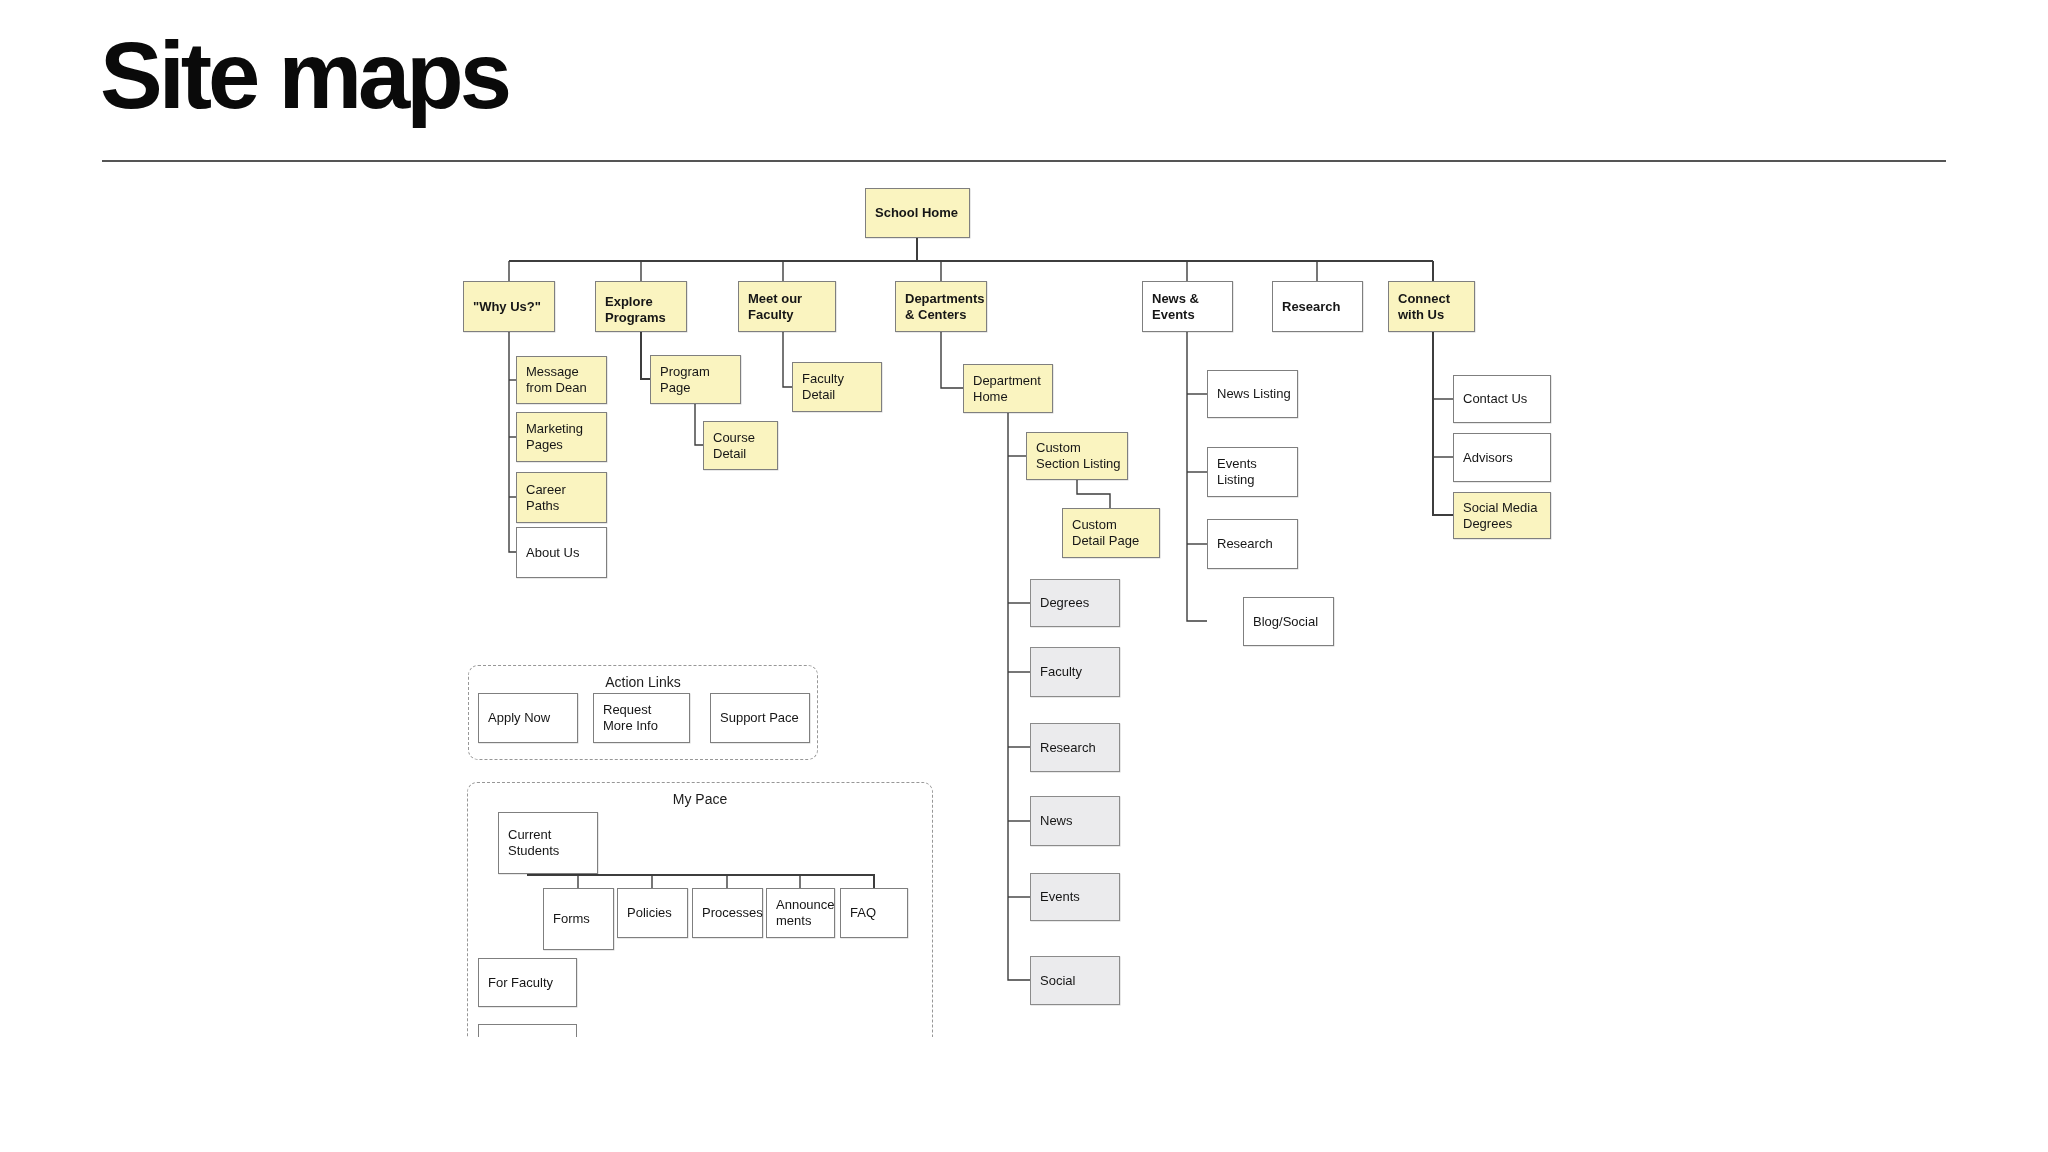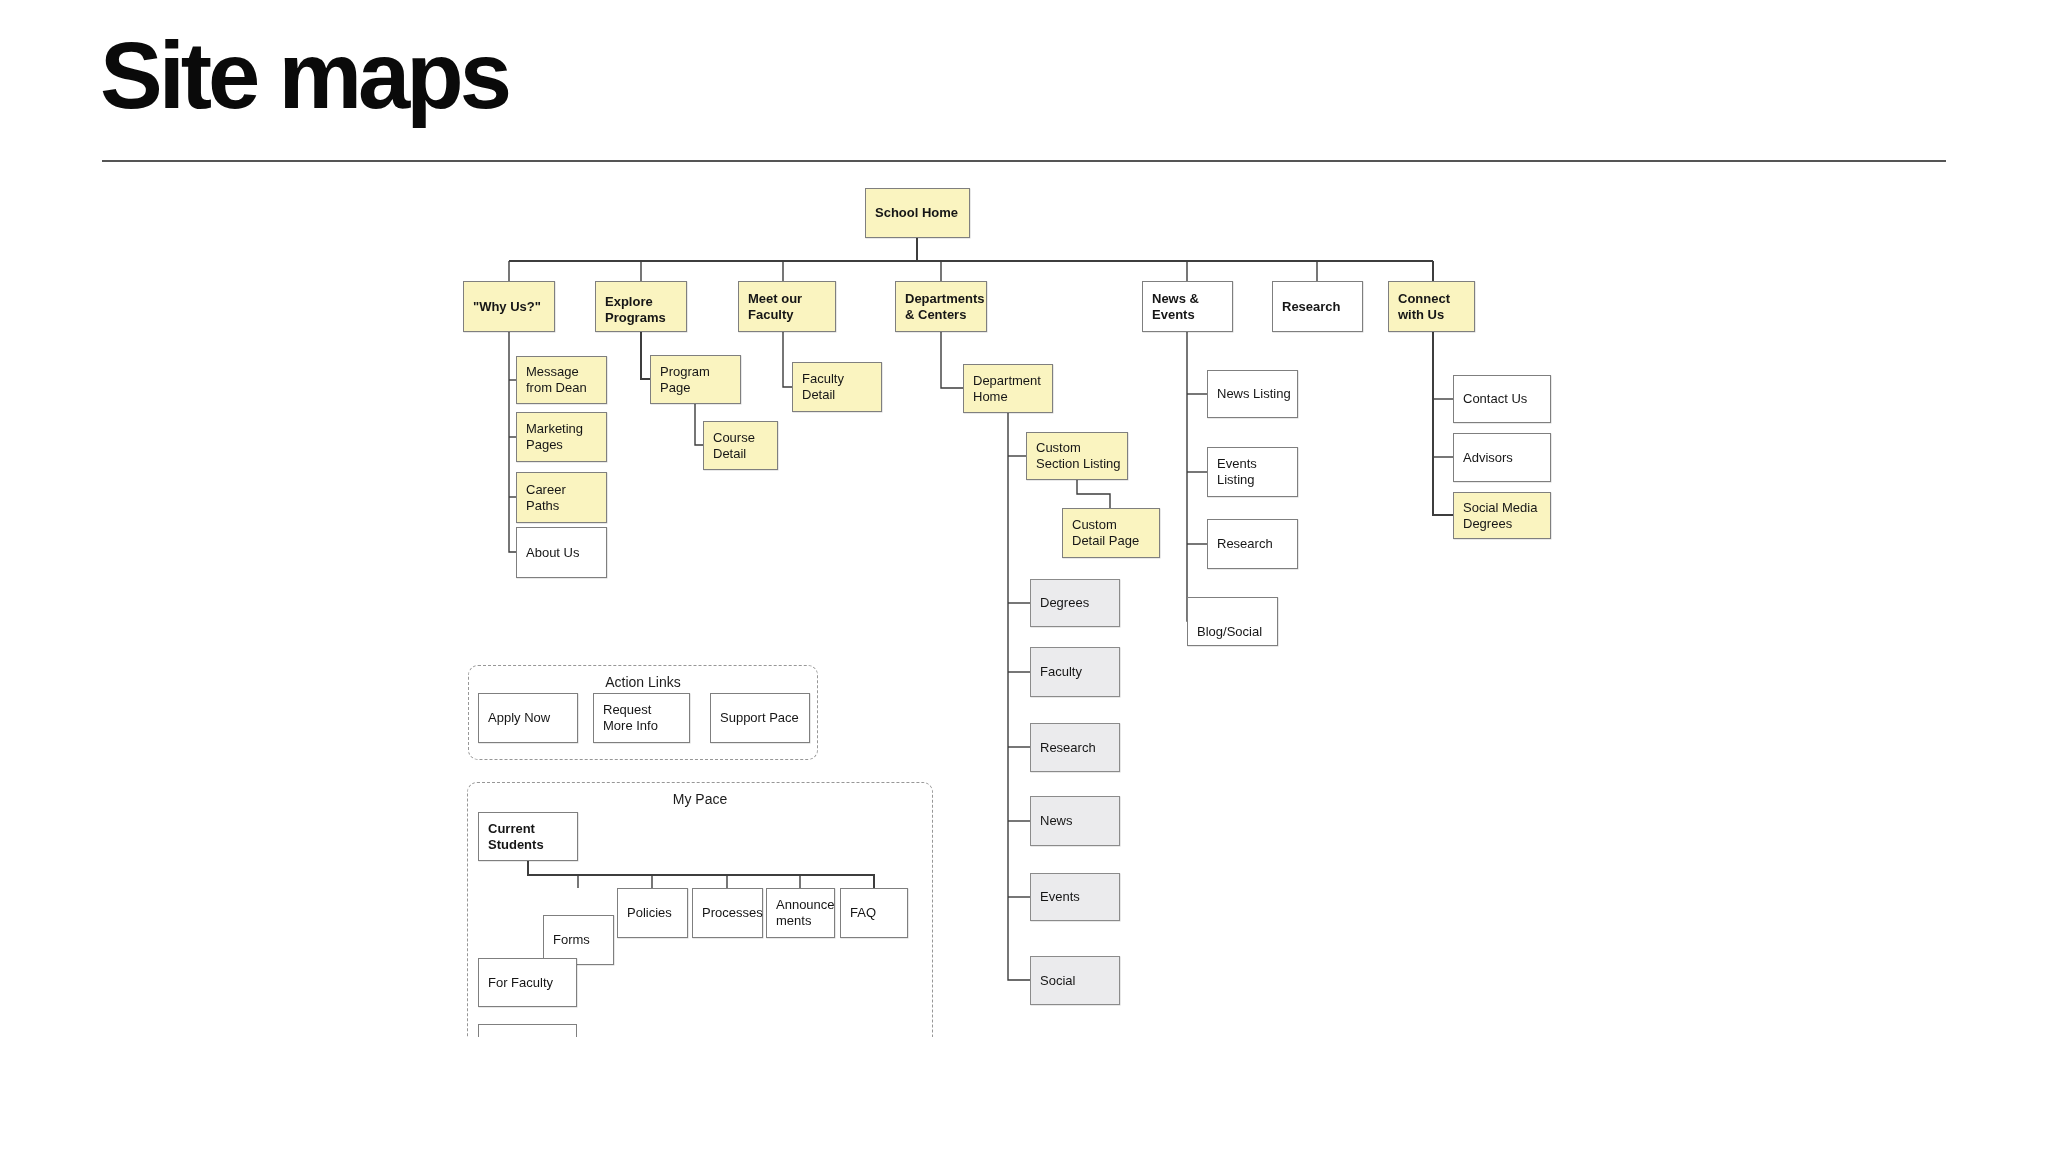--- a/index.html
+++ b/index.html
@@ -166,45 +166,45 @@
     </div>
     <div class="node fill-white" style="left: 1207px; top: 370px; width: 91px; height: 48px;">
       <span>News Listing</span>
     </div>
     <div class="node fill-white" style="left: 1207px; top: 447px; width: 91px; height: 50px;">
       <span>Events Listing</span>
     </div>
     <div class="node fill-white" style="left: 1207px; top: 519px; width: 91px; height: 50px;">
       <span>Research</span>
     </div>
-    <div class="node fill-white" style="left: 1187px; top: 597px; width: 91px; height: 49px; align-items: flex-end;">
+    <div class="node fill-white" style="left: 1243px; top: 597px; width: 91px; height: 49px;">
       <span>Blog/Social</span>
     </div>
     <div class="node fill-white" style="left: 1453px; top: 375px; width: 98px; height: 48px;">
       <span>Contact Us</span>
     </div>
     <div class="node fill-white" style="left: 1453px; top: 433px; width: 98px; height: 49px;">
       <span>Advisors</span>
     </div>
     <div class="node fill-yellow" style="left: 1453px; top: 492px; width: 98px; height: 47px;">
       <span>Social Media Degrees</span>
     </div>
     <div class="node fill-white" style="left: 478px; top: 693px; width: 100px; height: 50px;">
       <span>Apply Now</span>
     </div>
     <div class="node fill-white" style="left: 593px; top: 693px; width: 97px; height: 50px;">
       <span>Request More Info</span>
     </div>
     <div class="node fill-white" style="left: 710px; top: 693px; width: 100px; height: 50px;">
       <span>Support Pace</span>
     </div>
-    <div class="node fill-white" style="left: 478px; top: 812px; width: 100px; height: 49px; font-weight: bold;">
+    <div class="node fill-white" style="left: 498px; top: 812px; width: 100px; height: 62px;">
       <span>Current Students</span>
     </div>
-    <div class="node fill-white" style="left: 543px; top: 915px; width: 71px; height: 50px; align-items: center;">
+    <div class="node fill-white" style="left: 543px; top: 888px; width: 71px; height: 62px; align-items: center;">
       <span>Forms</span>
     </div>
     <div class="node fill-white" style="left: 617px; top: 888px; width: 71px; height: 50px;">
       <span>Policies</span>
     </div>
     <div class="node fill-white" style="left: 692px; top: 888px; width: 71px; height: 50px;">
       <span>Processes</span>
     </div>
     <div class="node fill-white" style="left: 766px; top: 888px; width: 69px; height: 50px;">
       <span>Announce ments</span>

